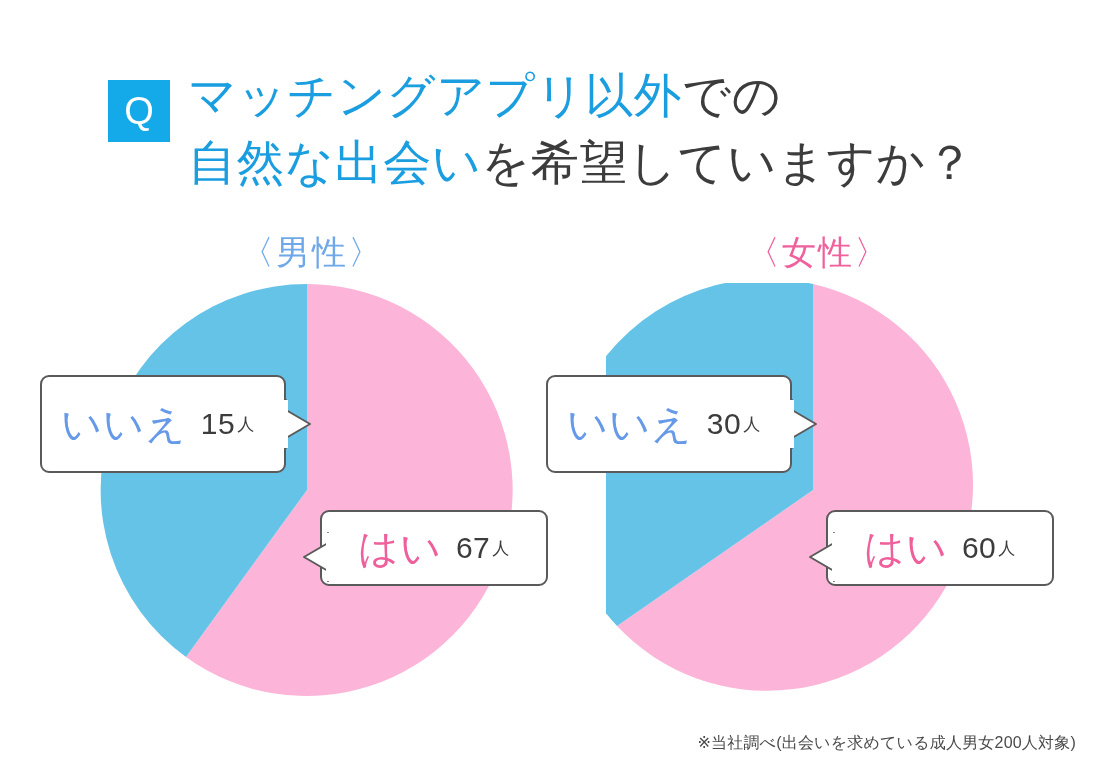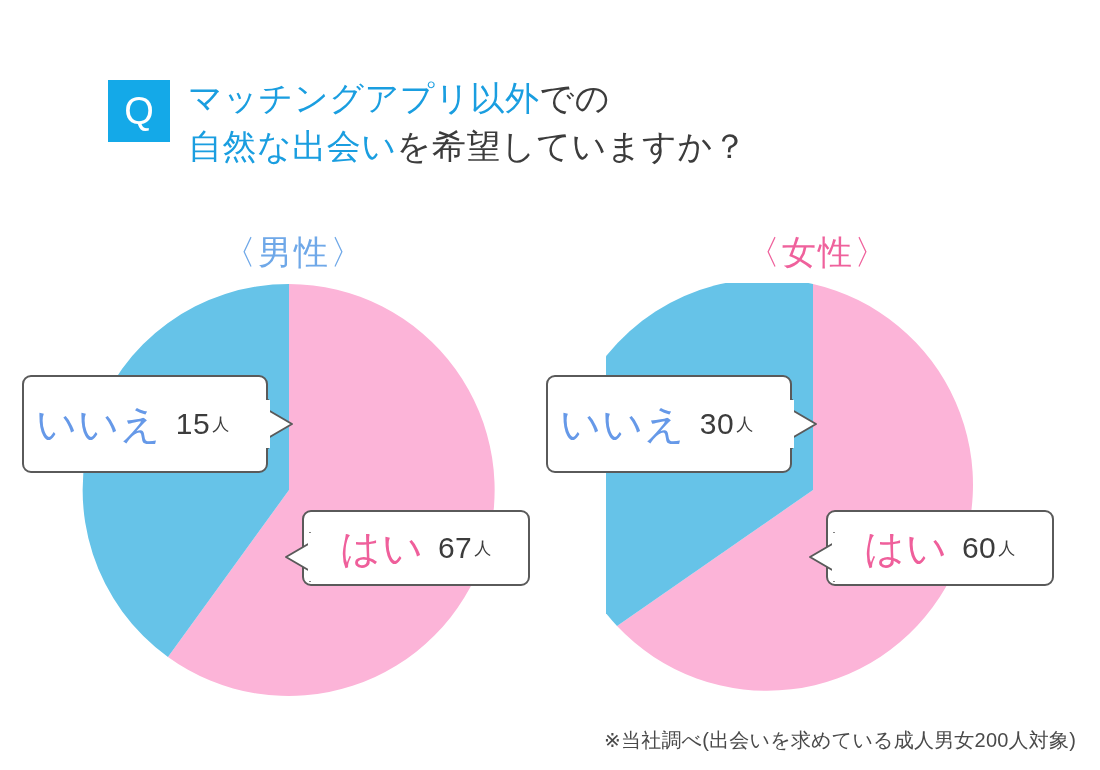--- a/index.html
+++ b/index.html
@@ -37,23 +37,23 @@
   #q-badge span {
     color: #ffffff;
     font-size: 38px;
     line-height: 1;
     font-weight: 400;
     font-family: "Liberation Sans", sans-serif;
   }
   #question-text {
     position: absolute;
     left: 80px;
-    top: 13px;
+    top: 0;
     width: 870px;
-    font-size: 34px;
+    font-size: 48px;
     line-height: 1.40;
     letter-spacing: 0.5px;
     color: #3c3c3c;
     white-space: nowrap;
   }
   .q-line { display: block; }
   .hl { color: #1a9ee0; }
 
   
   #charts {
@@ -62,21 +62,21 @@
     top: 235px;
     width: 1100px;
     height: 480px;
   }
   .chart-block {
     position: absolute;
     top: 0;
     width: 500px;
     height: 480px;
   }
-  #chart-male   { left: 44px; }
+  #chart-male   { left: 62px; }
   #chart-female { left: 568px; }
 
   .gender-label {
     position: absolute;
     top: 0;
     left: 0;
     width: 500px;
     text-align: center;
     font-size: 34px;
     line-height: 1;
@@ -124,21 +124,21 @@
     color: #3c3c3c;
     margin-left: 2px;
   }
 
   
   .callout-no {
     left: -22px;
     top: 140px;
     width: 246px;
     height: 98px;
-    padding-left: 12px;
+    padding-left: 19px;
   }
   .callout-no .answer { color: #6699e8; }
 
   
   .callout-yes {
     left: 258px;
     top: 275px;
     width: 228px;
     height: 76px;
     padding-left: 36px;
@@ -151,21 +151,21 @@
     overflow: visible;
   }
   .tip-right { left: 224px; top: 165px; width: 26px; height: 48px; }
   .tip-left  { left: 240px; top: 298px; width: 26px; height: 48px; }
 
   
   #footnote {
     position: absolute;
     right: 24px;
     bottom: 16px;
-    font-size: 20px;
+    font-size: 16px;
     color: #4a4a4a;
     letter-spacing: 0.2px;
   }
 </style>
 </head>
 <body>
 
 <div id="question-header">
   <div id="q-badge">
     <span>Q</span>

